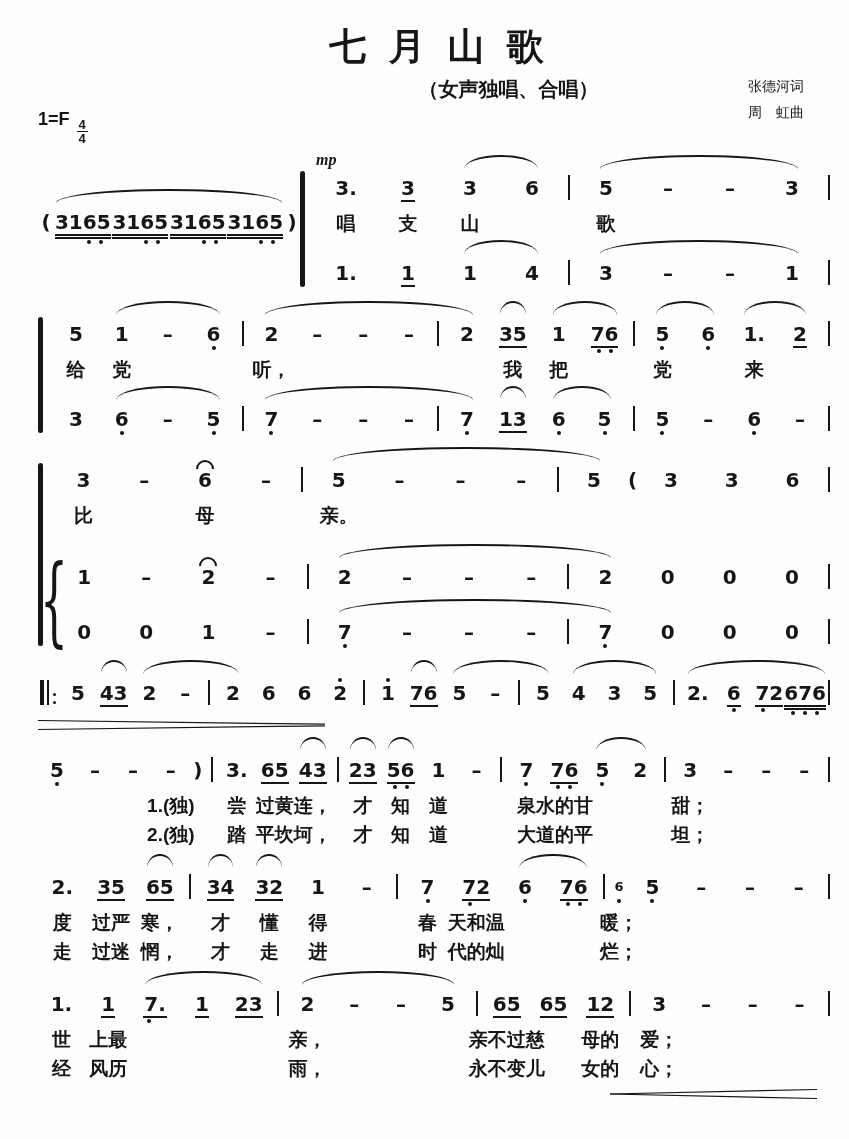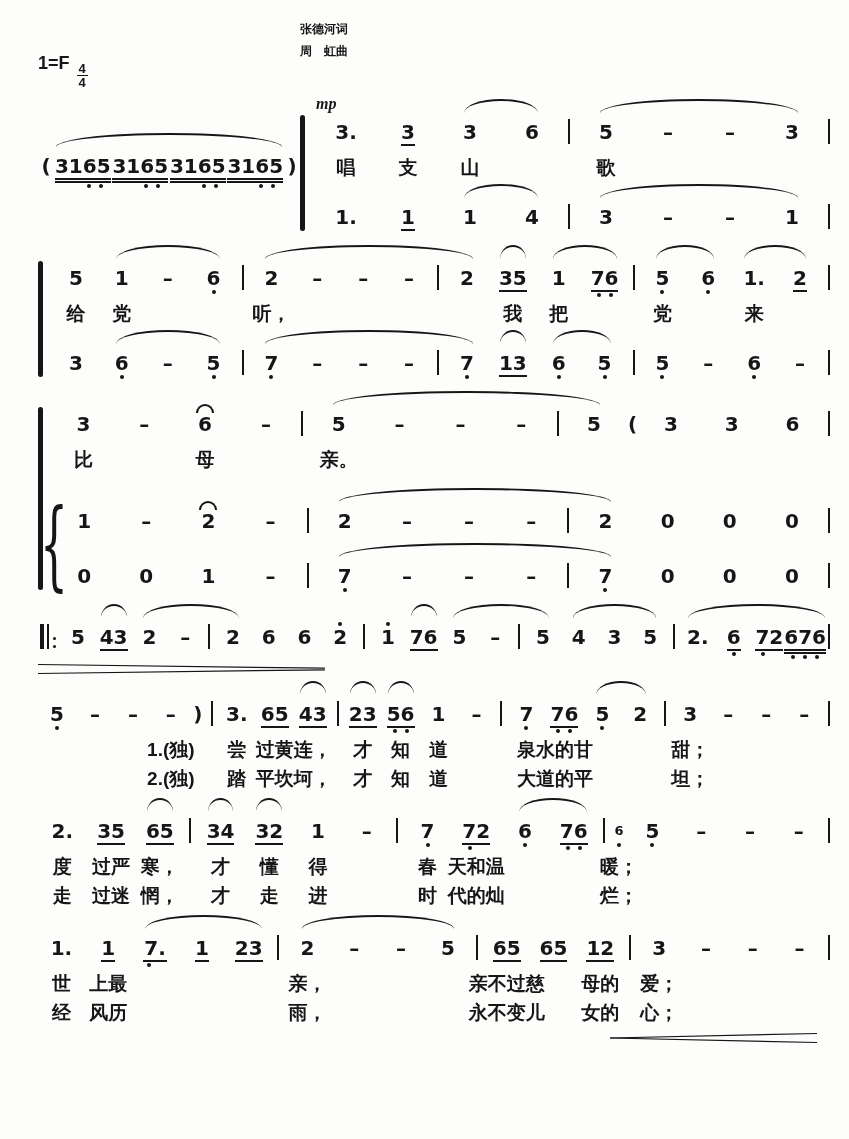--- a/index.html
+++ b/index.html
@@ -8,21 +8,21 @@
         font-family:"Liberation Sans",sans-serif;margin:0 auto;}
   .title{margin:6px 0 2px;text-align:center;font-family:"Liberation Serif",serif;
          font-weight:700;font-size:37px;letter-spacing:.6em;text-indent:.6em;}
   .hdrband{display:flex;align-items:flex-start;margin-top:2px;}
   .keys{width:262px;margin-top:32px;}
   .keyline{font-weight:700;font-size:18px;line-height:26px;white-space:nowrap;}
   .frac{display:inline-flex;flex-direction:column;line-height:1;font-size:13px;
         vertical-align:-4px;margin-left:7px;text-align:center;font-weight:700;}
   .frac b{border-bottom:1.5px solid #161616;padding:0 2px;}
   .subtitle{flex:1;text-align:center;font-size:20px;font-weight:700;padding-top:2px;}
-  .credits{width:118px;text-align:left;font-size:12px;font-weight:700;line-height:1.85;}
+  .credits{width:118px;text-align:center;font-size:14px;font-weight:400;line-height:1.85;}
   .scoreband{display:flex;align-items:flex-start;margin-top:4px;}
   .introblock{width:262px;padding-top:40px;}
   #sys1{flex:1;}
   .sys{position:relative;margin-top:6px;}
   .sys.bracket{padding-left:15px;}
   .sys.bracket::before{content:"";position:absolute;left:0;top:16px;bottom:8px;width:5px;
         background:#161616;border-radius:3px;}
   .dyn{position:absolute;top:-4px;left:16px;font-family:"Liberation Serif",serif;
        font-style:italic;font-weight:700;font-size:16px;}
   .mrow{display:flex;align-items:flex-end;position:relative;padding-top:13px;}
@@ -58,29 +58,31 @@
   .hrow{position:relative;height:15px;margin:1px 0;}
   .hp{position:absolute;top:1px;height:12px;}
   .vsp{width:100%;}
   .brace{position:absolute;left:2px;transform:scaleX(.45);transform-origin:left center;
         font-family:"DejaVu Serif",serif;color:#161616;}
 </style>
 </head>
 <body>
 
 <div class="page">
+  <h1 class="title">七月山歌</h1>
   <div class="hdrband">
     <div class="keys">
       <div class="keyline">
         <span>1=F</span><span class="frac">
             <b>4</b>
             <span>4</span>
           </span>
       </div>
     </div>
+    <div class="subtitle">（女声独唱、合唱）</div>
     <div class="credits">
       <div>张德河词</div>
       <div>周　虹曲</div>
     </div>
   </div>
   <div class="scoreband">
     <div class="introblock" id="intro">
         <div class="mrow">
           <div class="tok paren">
             <div class="above"></div>

